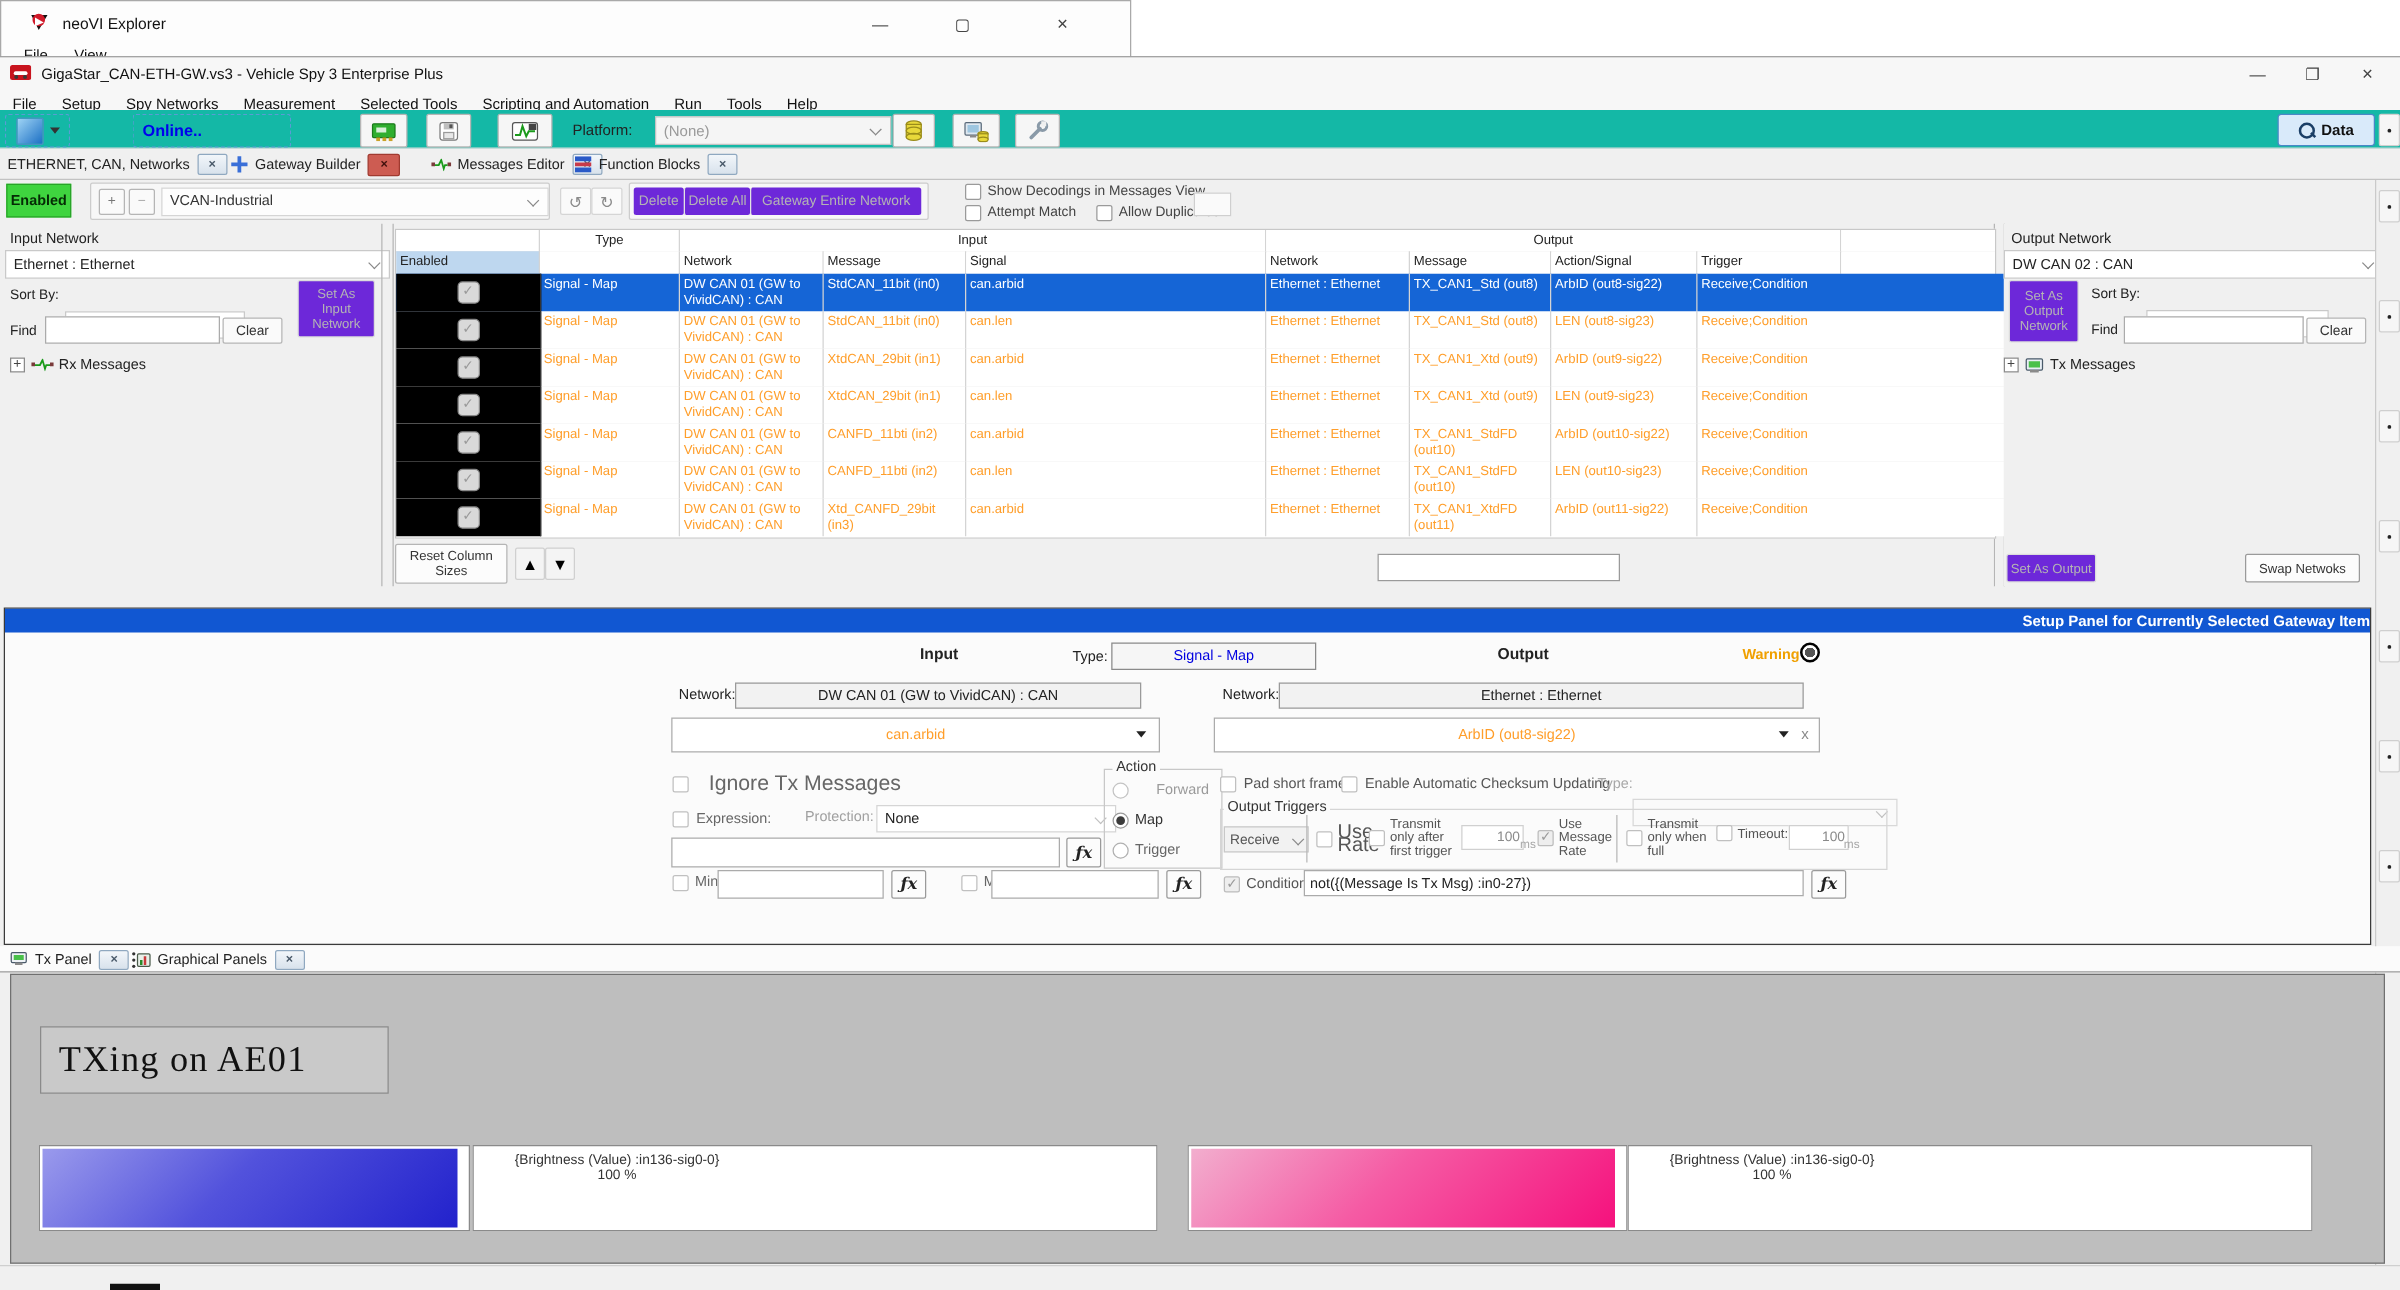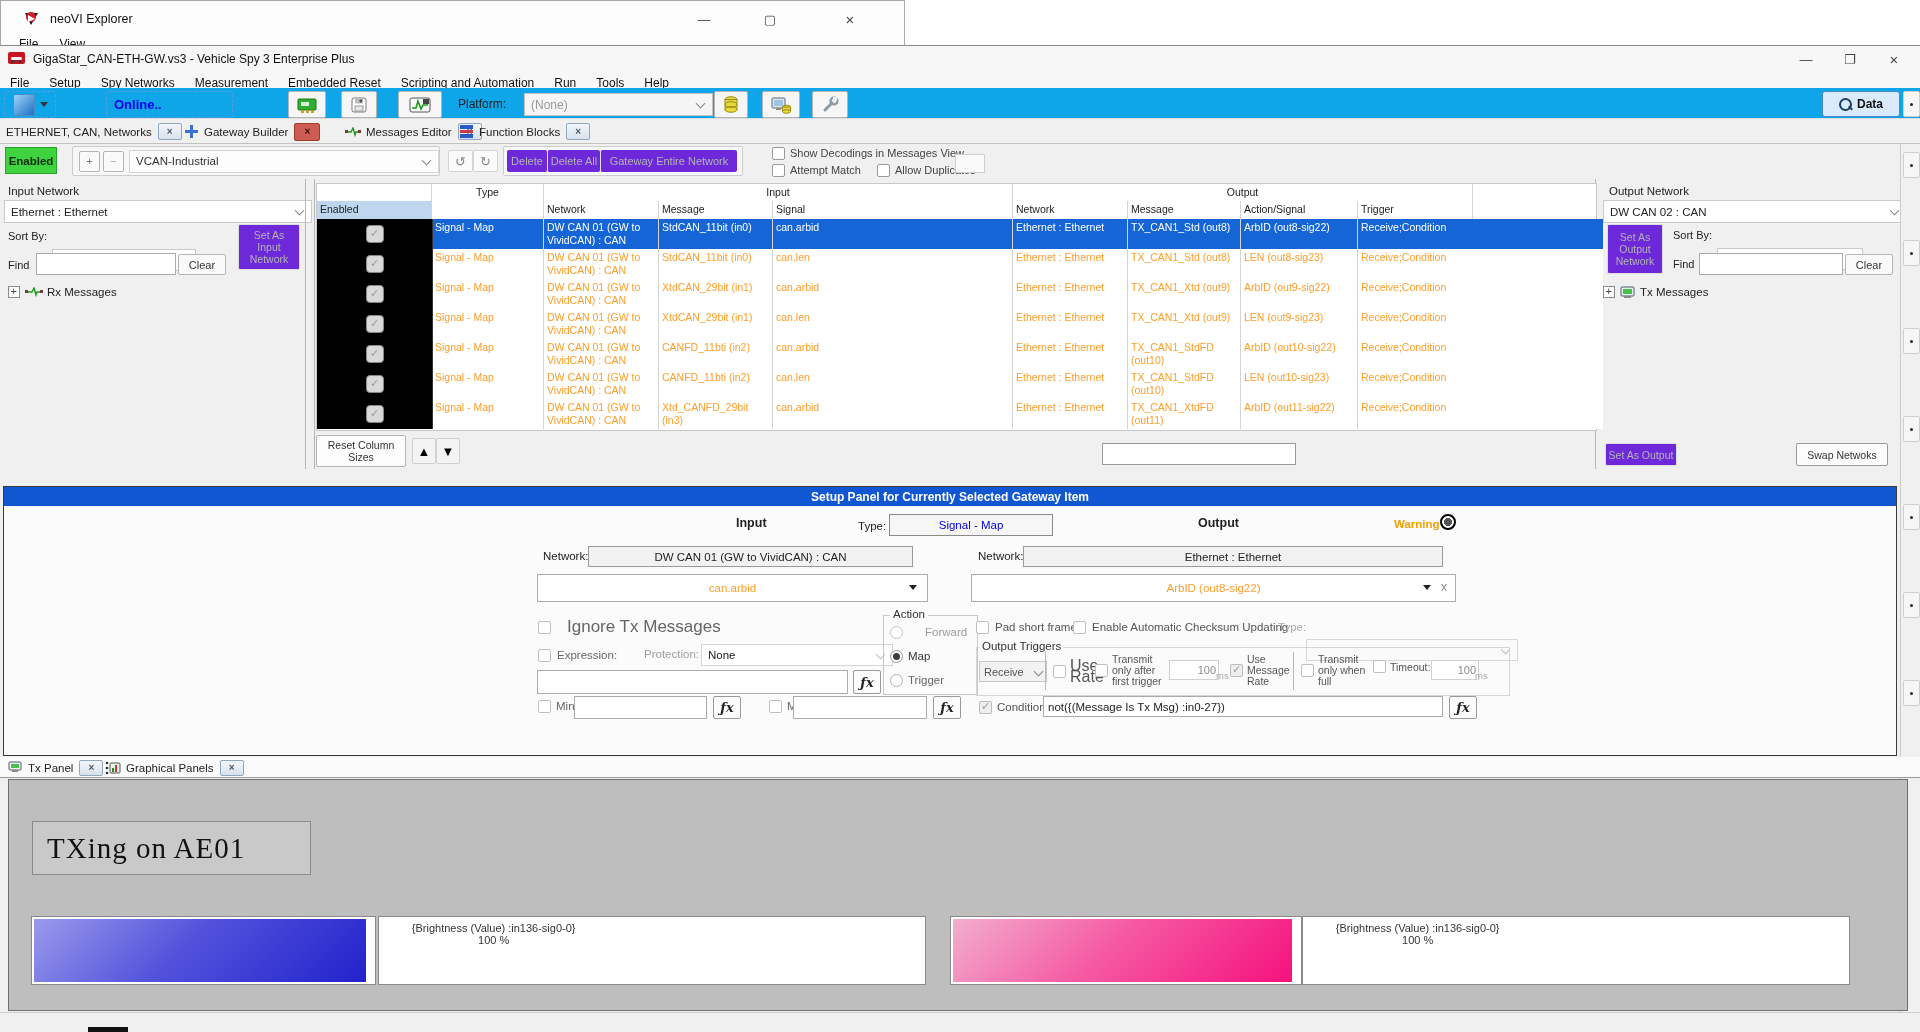--- a/index.html
+++ b/index.html
@@ -78,29 +78,29 @@
       <span class="wctl">—</span>
       <span class="wctl">❐</span>
       <span class="wctl" style="font-size:15px;margin-right:4px">×</span>
     </div>
 
     <div class="abs flex" style="left:0;top:26px;width:1920px;height:22px;background:#f7f7f7;font-size:12px;color:#111">
       <span style="padding:0 10px">File</span>
       <span style="padding:0 10px">Setup</span>
       <span style="padding:0 10px">Spy Networks</span>
       <span style="padding:0 10px">Measurement</span>
-      <span style="padding:0 10px">Embedded Reset</span>
+      <span style="padding:0 10px">Selected Tools</span>
       <span style="padding:0 10px">Scripting and Automation</span>
       <span style="padding:0 10px">Run</span>
       <span style="padding:0 10px">Tools</span>
       <span style="padding:0 10px">Help</span>
     </div>
   </div>
 
-  <div class="abs" style="left:0;top:88px;width:1920px;height:31px;background:#0ea5e9;border-bottom:1px solid #dcdcdc;box-sizing:border-box">
+  <div class="abs" style="left:0;top:88px;width:1920px;height:31px;background:#14b8a6;border-bottom:1px solid #dcdcdc;box-sizing:border-box">
     <div class="abs flex" style="left:4px;top:3px;width:50px;height:25px;border:1px dashed #5b9bd5;border-radius:3px;justify-content:center">
       <span style="width:20px;height:20px;background:linear-gradient(135deg,#9fd4f5,#1b6fc4);border:1px solid #4a90c4;border-radius:2px"></span>
       <span style="width:0;height:0;border-left:4px solid transparent;border-right:4px solid transparent;border-top:5px solid #333;margin-left:5px"></span>
     </div>
     <div class="abs flex" style="left:106px;top:3px;width:125px;height:25px;border:1px dashed #5b9bd5;border-radius:3px">
       <span style="margin-left:7px;color:#0000ee;font-weight:bold;font-size:13px">Online..</span>
     </div>
     <div class="abs flex btn" style="left:288px;top:3px;width:36px;height:25px;background:#f6f6f6">
       <svg width="20" height="16">
           <rect x="1" y="2" width="18" height="11" rx="1" fill="#2fae2f" stroke="#1b7a1b"></rect>
@@ -436,21 +436,21 @@
     <div class="mini-dock abs" style="left:2px;top:8px"></div>
     <div class="mini-dock abs" style="left:2px;top:96px"></div>
     <div class="mini-dock abs" style="left:2px;top:184px"></div>
     <div class="mini-dock abs" style="left:2px;top:272px"></div>
     <div class="mini-dock abs" style="left:2px;top:360px"></div>
     <div class="mini-dock abs" style="left:2px;top:448px"></div>
     <div class="mini-dock abs" style="left:2px;top:536px"></div>
   </div>
 
   <div class="abs" style="left:3px;top:486px;width:1894px;height:270px;background:#fbfbfb;border:1px solid #3a3a3a;box-sizing:border-box">
-    <div class="abs flex" style="left:0;top:0;right:0;height:19px;background:#1157d2;justify-content:center">
+    <div class="abs flex" style="left:0;top:0;right:0;height:19px;background:#1157d2;justify-content:flex-end">
       <span style="color:#fff;font-weight:bold;font-size:12px">Setup Panel for Currently Selected Gateway Item</span>
     </div>
 
     <span class="abs" style="left:732px;top:29px;font-weight:bold;font-size:12.5px">Input</span>
     <span class="abs" style="left:854px;top:33px;font-size:11.5px">Type:</span>
     <div class="abs flex" style="left:885px;top:27px;width:162px;height:20px;border:1px solid #8a8a8a;background:#f6f6f6;justify-content:center">
       <span style="color:#0000e0;font-size:11.5px">Signal - Map</span>
     </div>
     <span class="abs" style="left:1194px;top:29px;font-weight:bold;font-size:12.5px">Output</span>
     <span class="abs" style="left:1390px;top:31px;color:#f0a000;font-weight:bold;font-size:11.5px">Warning</span>

